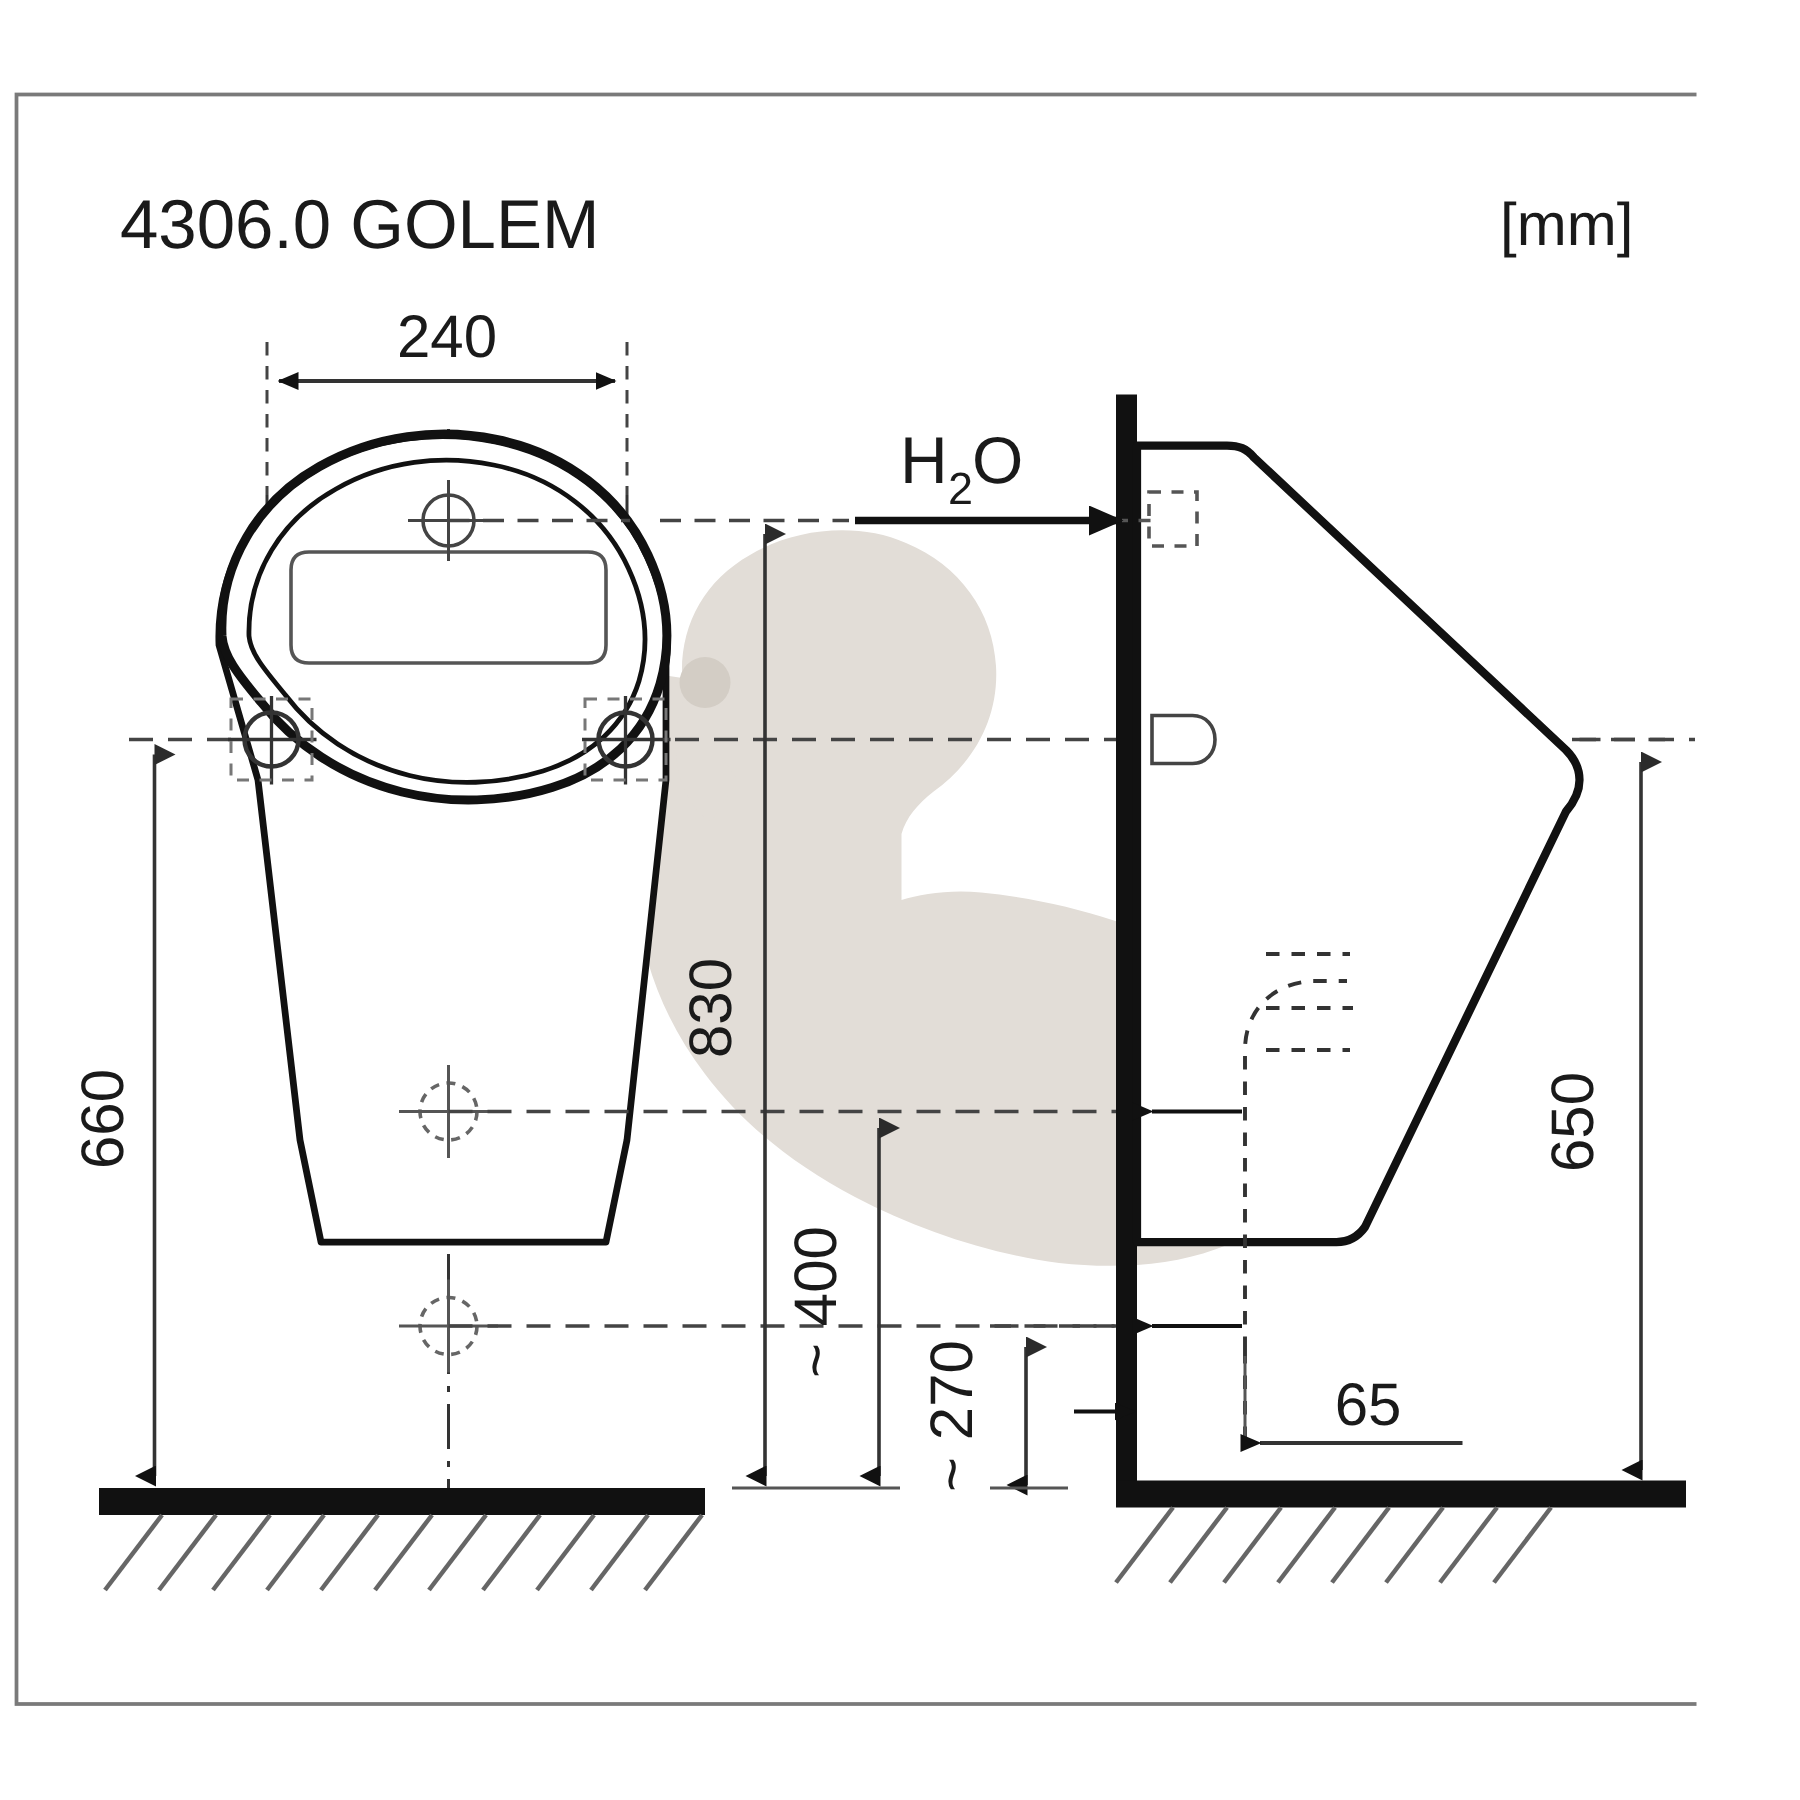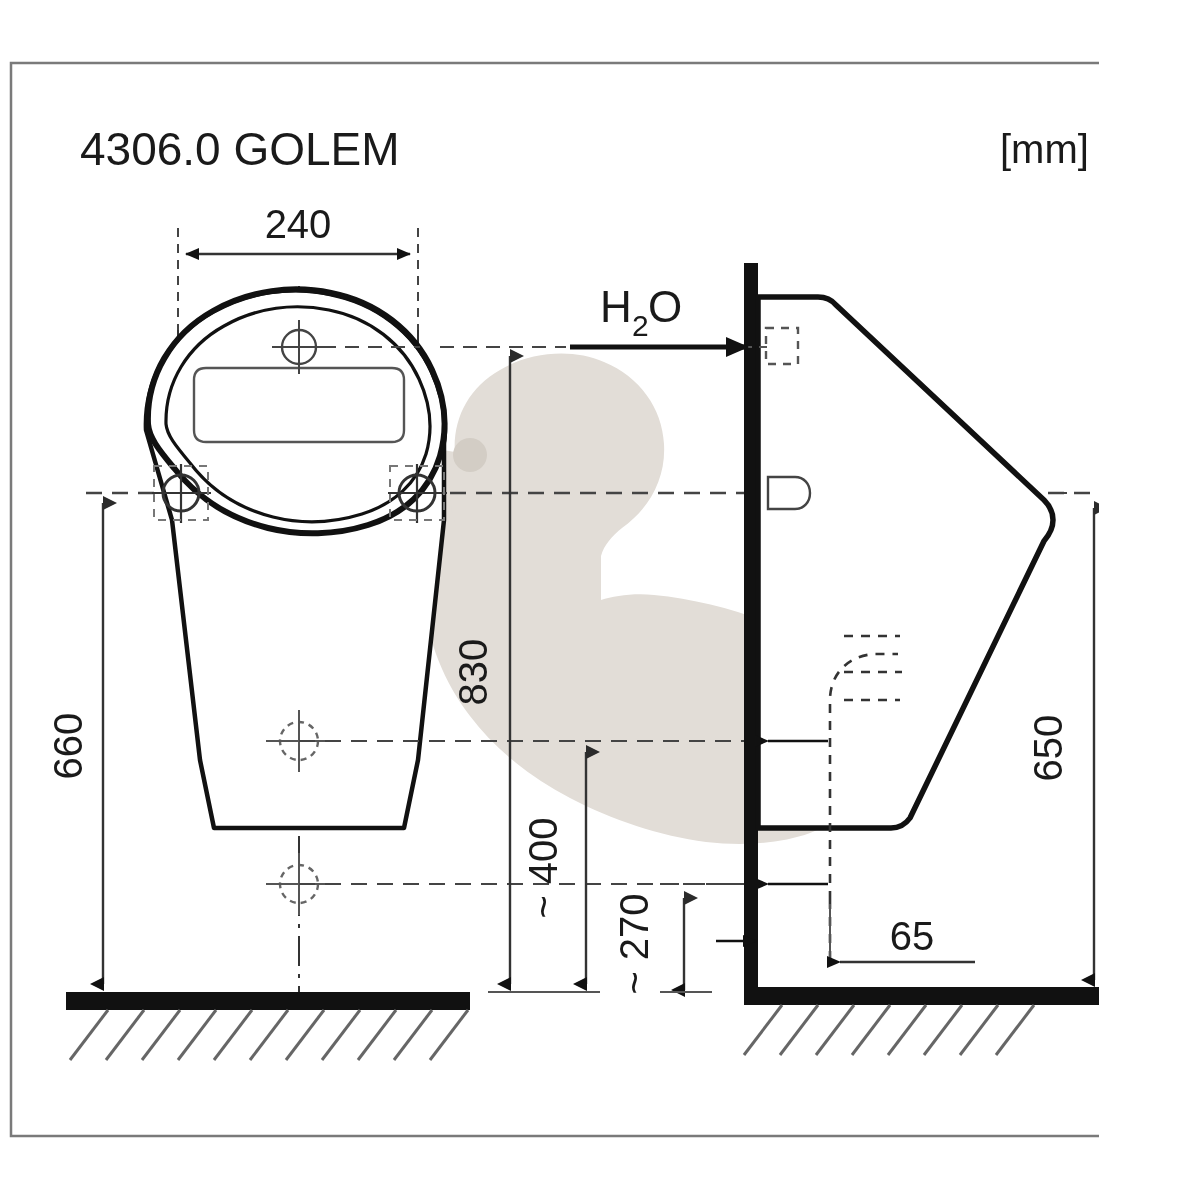--- a/index.html
+++ b/index.html
@@ -10,20 +10,21 @@
   }
   body {
     font-family: "Liberation Sans", sans-serif;
   }
   #page {
     position: relative;
     width: 1099px;
     height: 1200px;
     background: #ffffff;
     overflow: hidden;
+    padding-left: 32px;
   }
   #drawing-svg {
     position: absolute;
     left: 0;
     top: 0;
     width: 1200px;
     height: 1200px;
   }
   .dim-text {
     font-family: "Liberation Sans", sans-serif;

